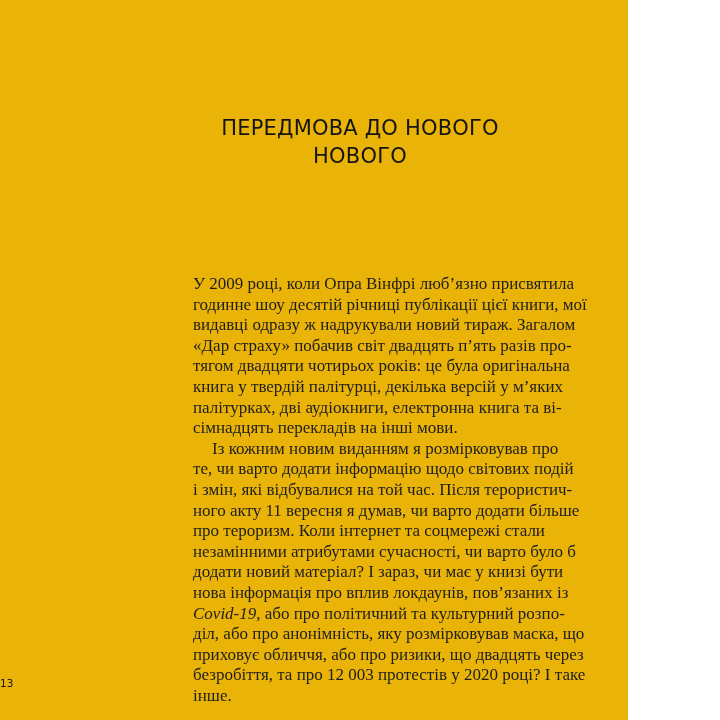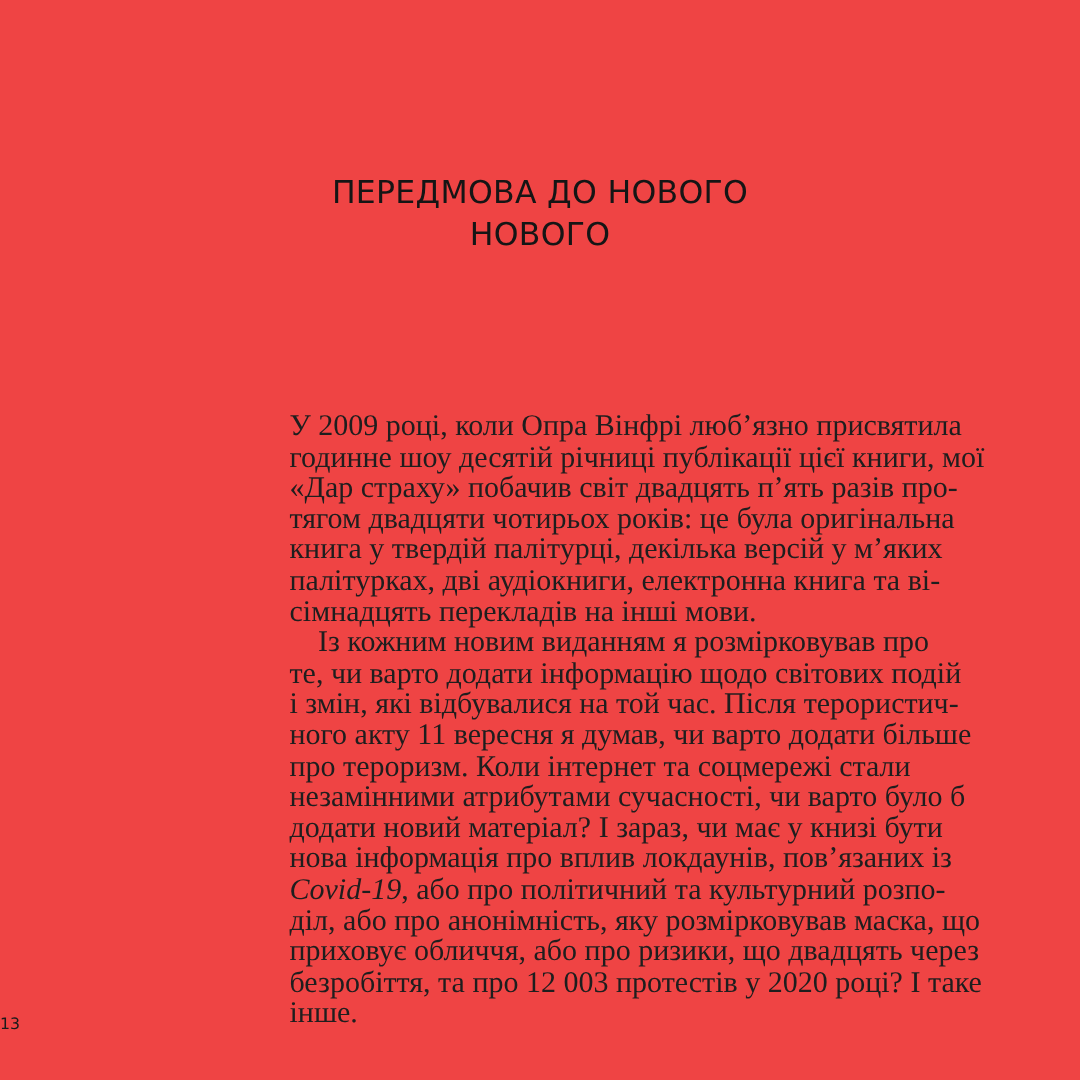--- a/index.html
+++ b/index.html
@@ -10,22 +10,22 @@
     body {
       width: 720px;
       height: 720px;
       position: relative;
       overflow: hidden;
       color: #1a1a1a;
     }
     .page {
       position: absolute;
       left: 0; top: 0;
-      width: 720px; height: 720px;
-      background: #ef4444;
+      width: 628px; height: 720px;
+      background: #eab308;
     }
     .title {
       position: absolute;
       left: 160px;
       width: 400px;
       top: 114px;
       text-align: center;
       font-family: "DejaVu Sans", sans-serif;
       font-size: 21px;
       line-height: 28px;
@@ -34,21 +34,21 @@
       font-weight: normal;
       margin: 0;
     }
     .title span { display: block; }
     .body-text {
       position: absolute;
       left: 193px;
       top: 274px;
       width: 334px;
       font-family: "Liberation Serif", serif;
-      font-size: 20px;
+      font-size: 17px;
       color: #1e1e1e;
     }
     .line {
       display: block;
       height: 20.6px;
       line-height: 20.6px;
       white-space: nowrap;
       text-align: justify;
       text-align-last: justify;
     }
@@ -76,20 +76,21 @@
 
   <h1 class="title">
     <span>ПЕРЕДМОВА ДО НОВОГО</span>
     <span>НОВОГО</span>
   </h1>
 
   <div class="body-text">
     <div>
       <span class="line">У 2009 році, коли Опра Вінфрі люб’язно присвятила</span>
       <span class="line">годинне шоу десятій річниці публікації цієї книги, мої</span>
+      <span class="line">видавці одразу ж надрукували новий тираж. Загалом</span>
       <span class="line">«Дар страху» побачив світ двадцять п’ять разів про-</span>
       <span class="line">тягом двадцяти чотирьох років: це була оригінальна</span>
       <span class="line">книга у твердій палітурці, декілька версій у м’яких</span>
       <span class="line">палітурках, дві аудіокниги, електронна книга та ві-</span>
       <span class="line last">сімнадцять перекладів на інші мови.</span>
     </div>
     <div>
       <span class="line indent">Із кожним новим виданням я розмірковував про</span>
       <span class="line">те, чи варто додати інформацію щодо світових подій</span>
       <span class="line">і змін, які відбувалися на той час. Після терористич-</span>

